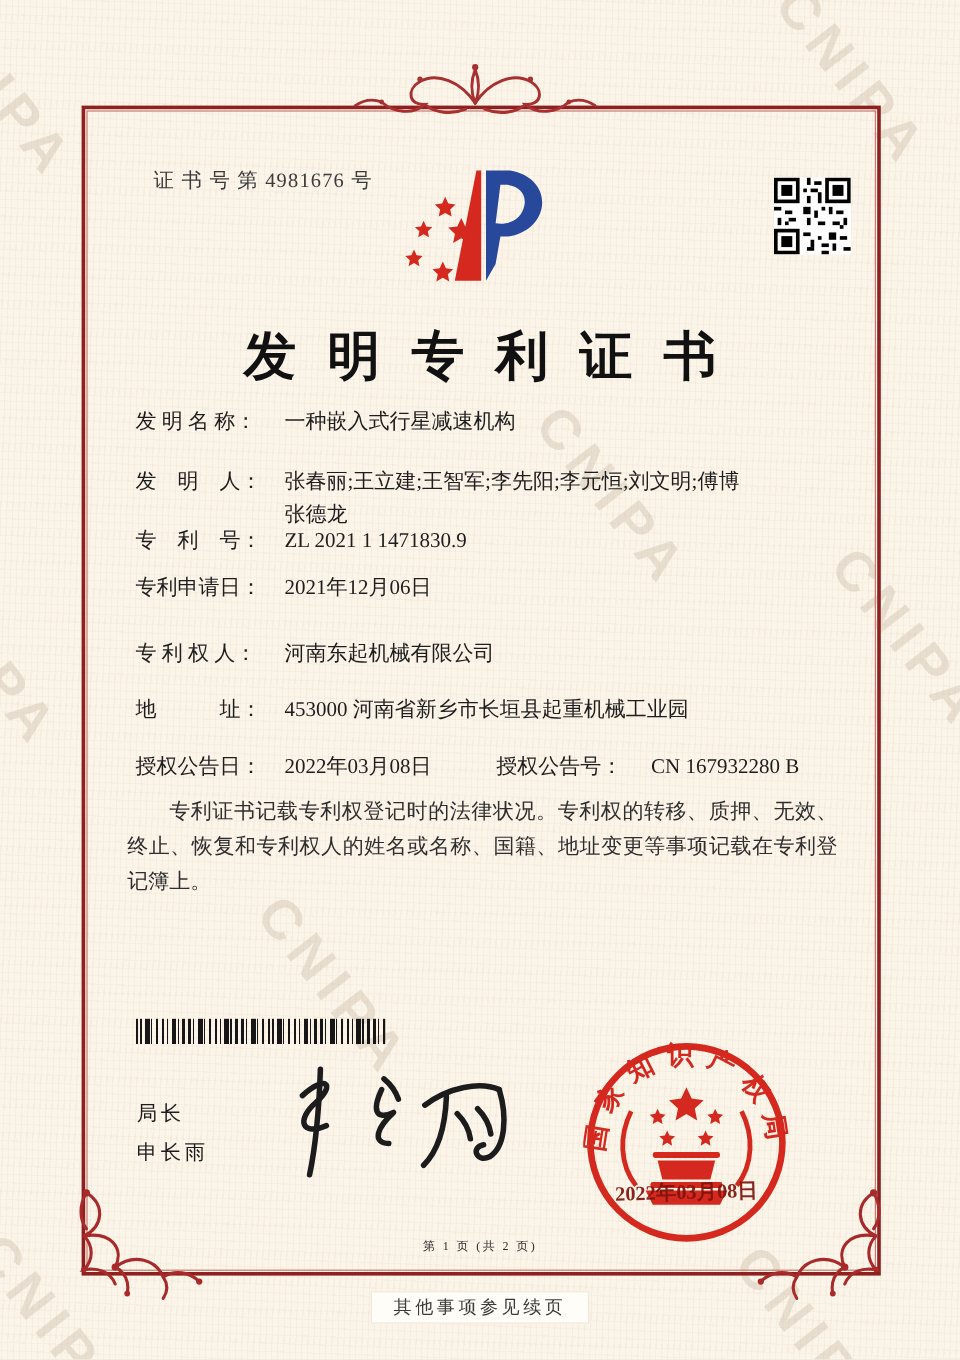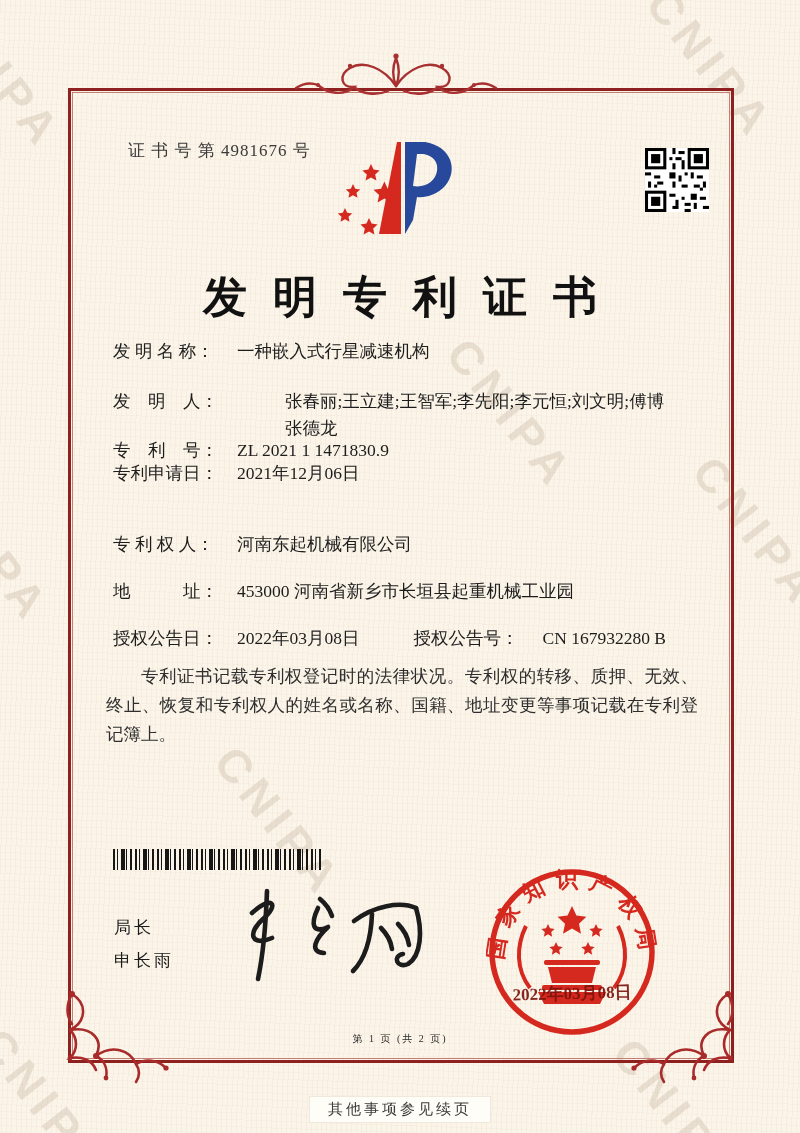--- a/index.html
+++ b/index.html
@@ -37,22 +37,22 @@
   .title {
     position:absolute; left:0; top:240px; width:100%;
     text-align:center; font-size:44px; font-weight:bold; letter-spacing:26px; text-indent:26px;
     color:#111;
     margin-top:28px;
   }
   
   .field-row { position:absolute; left:113px; display:flex; font-size:17.5px; line-height:27px; }
   .field-label { width:100px; flex:0 0 100px; color:#1d1d1d; white-space:nowrap; }
   .field-value { margin-left:24px; color:#1d1d1d; white-space:pre-line; }
-  .row-0 { top:338px; } .row-1 { top:388px;gap:48px; } .row-2 { top:437px; }
-  .row-3 { top:460px;align-items:center; } .row-4 { top:531px; } .row-5 { top:578px; } .row-6 { top:625px; }
+  .row-0 { top:338px; } .row-1 { top:388px; } .row-2 { top:437px; }
+  .row-3 { top:476px;align-items:center; } .row-4 { top:531px; } .row-5 { top:578px; } .row-6 { top:625px; }
   .pair2 { margin-left:54px; display:flex; }
   
   .body-text {
     position:absolute; left:106px; top:662px; width:592px;
     font-size:17.5px; line-height:29px; color:#2e2e2e; text-align:justify;
   }
   .body-text p { text-indent:2em; }
   
   .barcode {
     position:absolute; left:113px; top:849px; width:208px; height:21px;
@@ -75,21 +75,21 @@
     position:absolute; left:492px; top:982px; width:160px; text-align:center;
     font-size:17px; font-weight:bold; color:#7d130d; letter-spacing:0px;
     transform:rotate(-1.5deg); opacity:0.92;
   }
   
   .page-info { position:absolute; left:0; top:1032px; width:100%; text-align:center;
     font-size:10px; letter-spacing:2px; color:#2c2c2c; }
   .cont-note {
     position:absolute; left:50%; transform:translateX(-50%); top:1076px;
     background:#fffdf7; border:1px solid #f0e8da; padding:3px 18px;
-    font-size:15px; letter-spacing:3px; color:#3b3b3b;margin-top:20px;
+    font-size:15px; letter-spacing:3px; color:#3b3b3b;
   }
   
   .top-ornament { position:absolute; left:292px; top:46px; width:208px; height:62px; }
   .corner-ornament { position:absolute; width:118px; height:96px; }
   .corner-bl { left:54px; top:990px; }
   .corner-br { left:628px; top:990px; transform:scaleX(-1); }
 </style>
 </head>
 <body>
 

